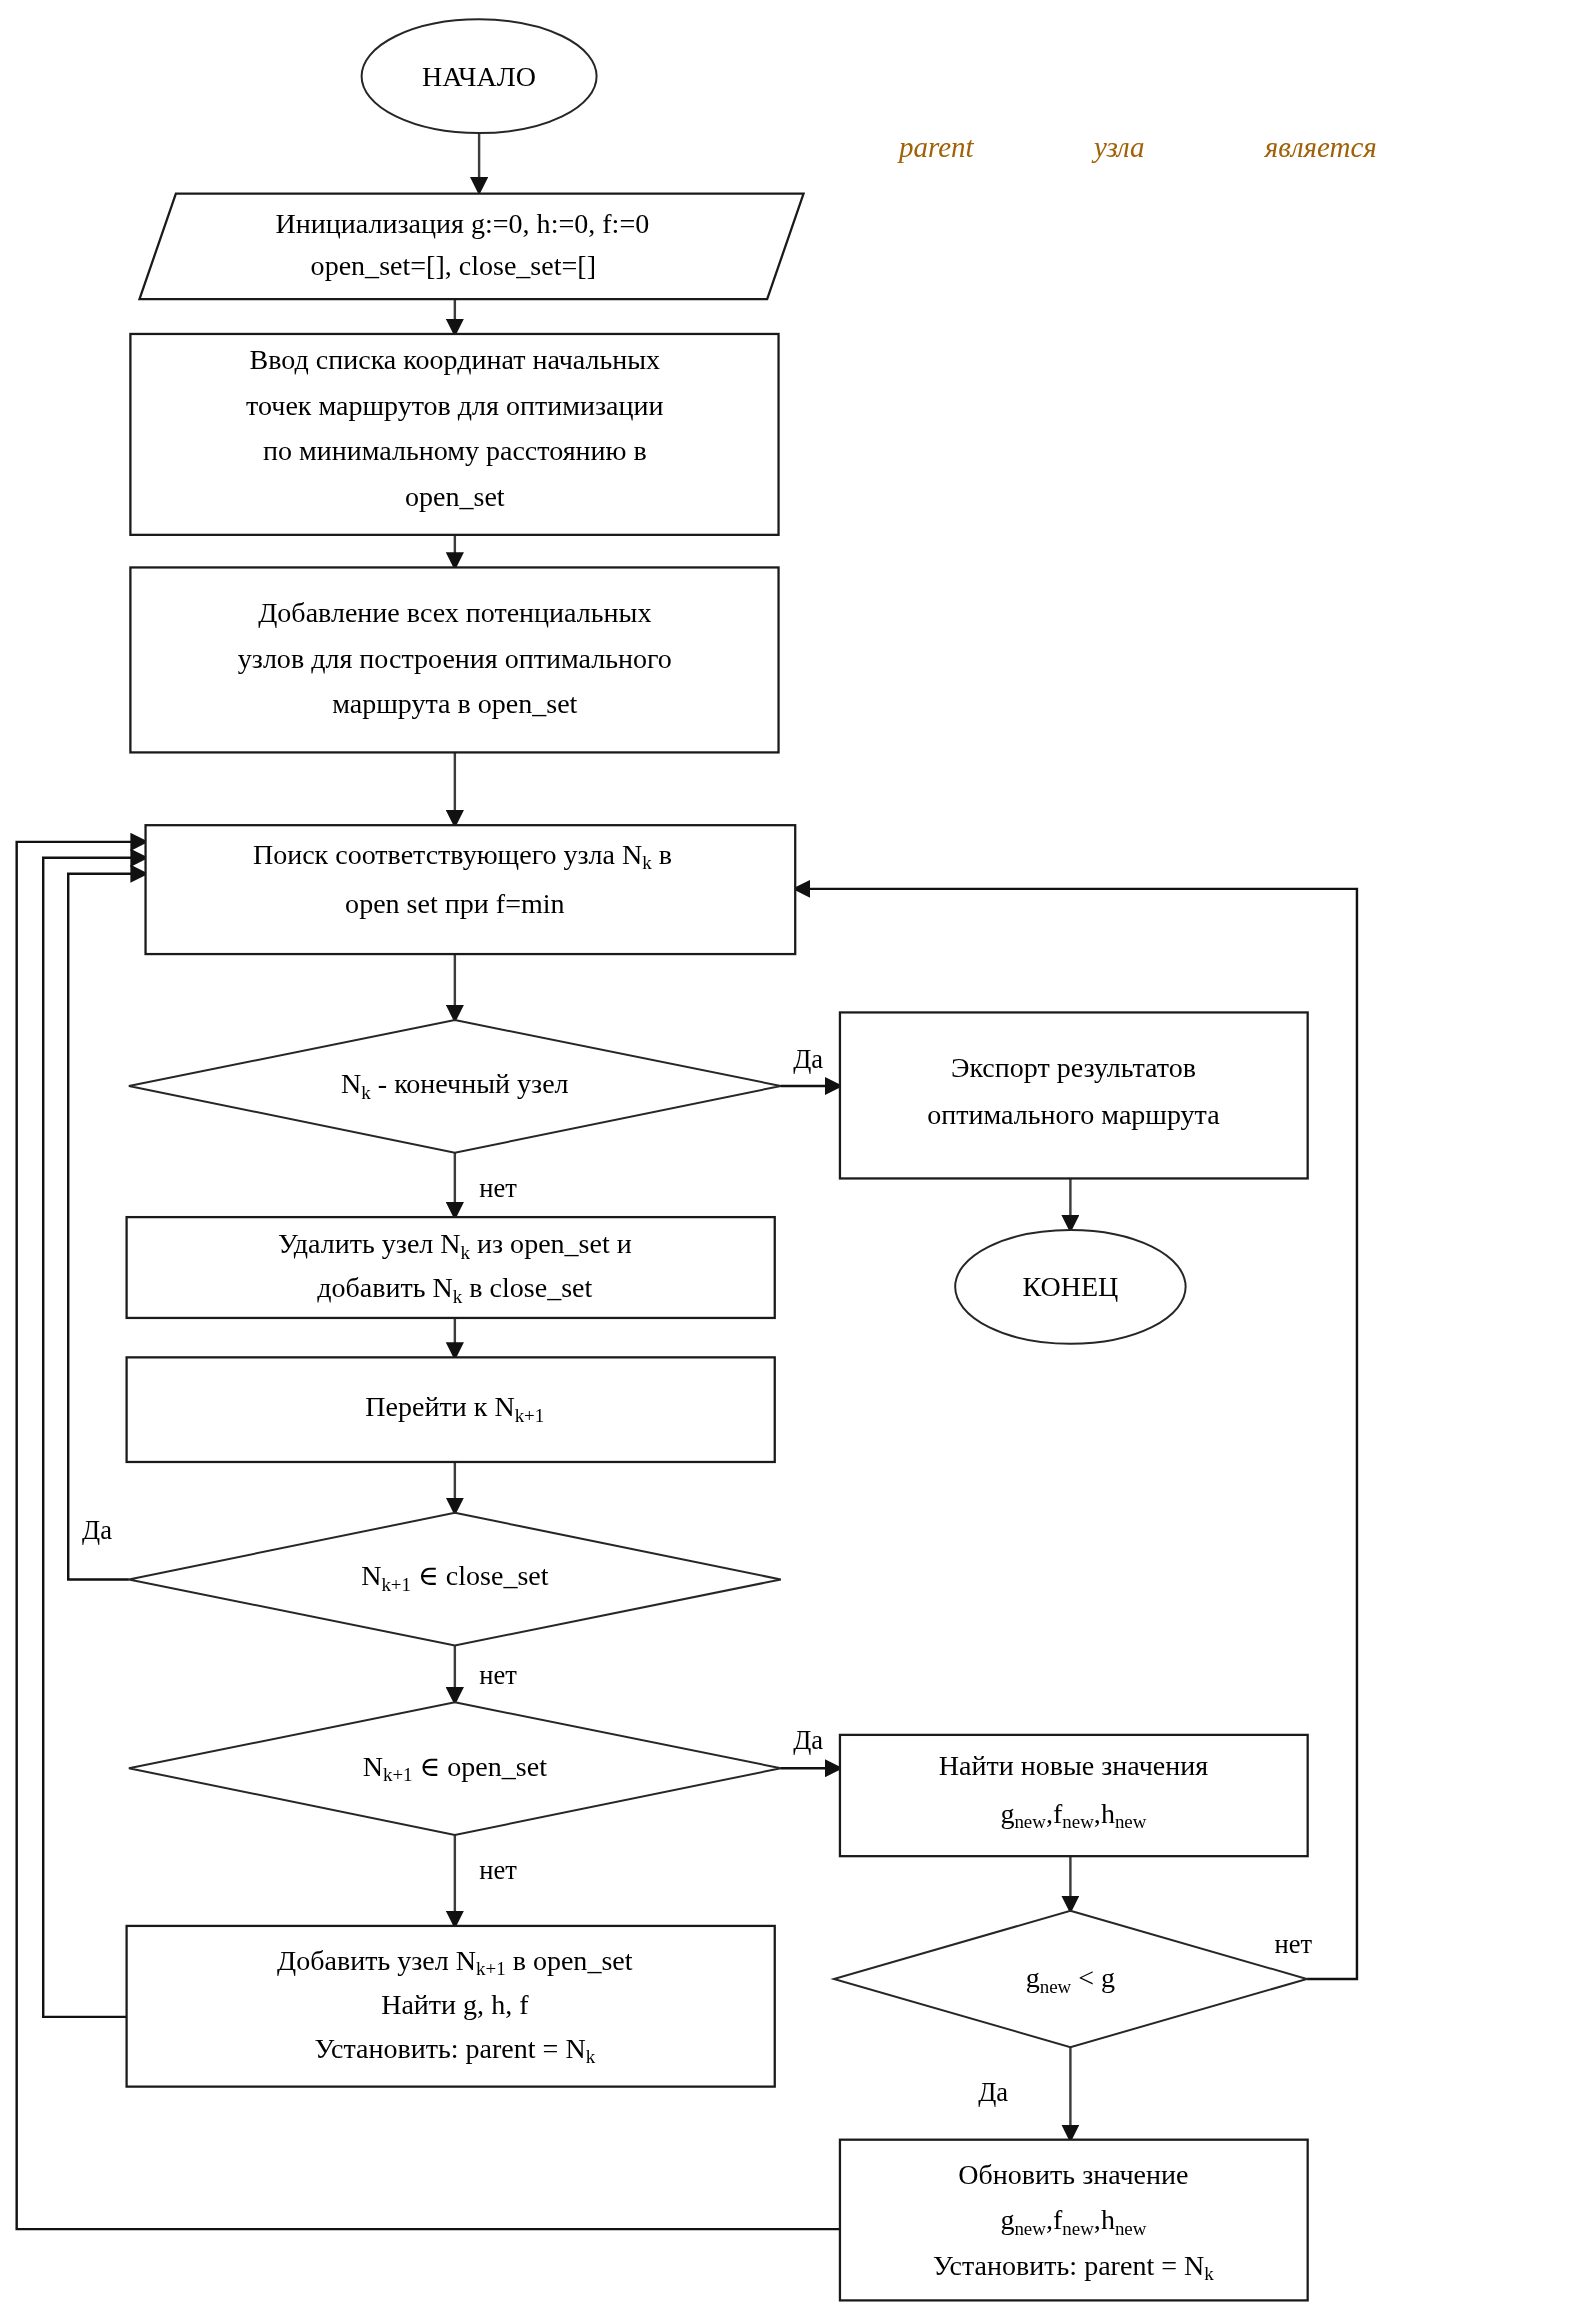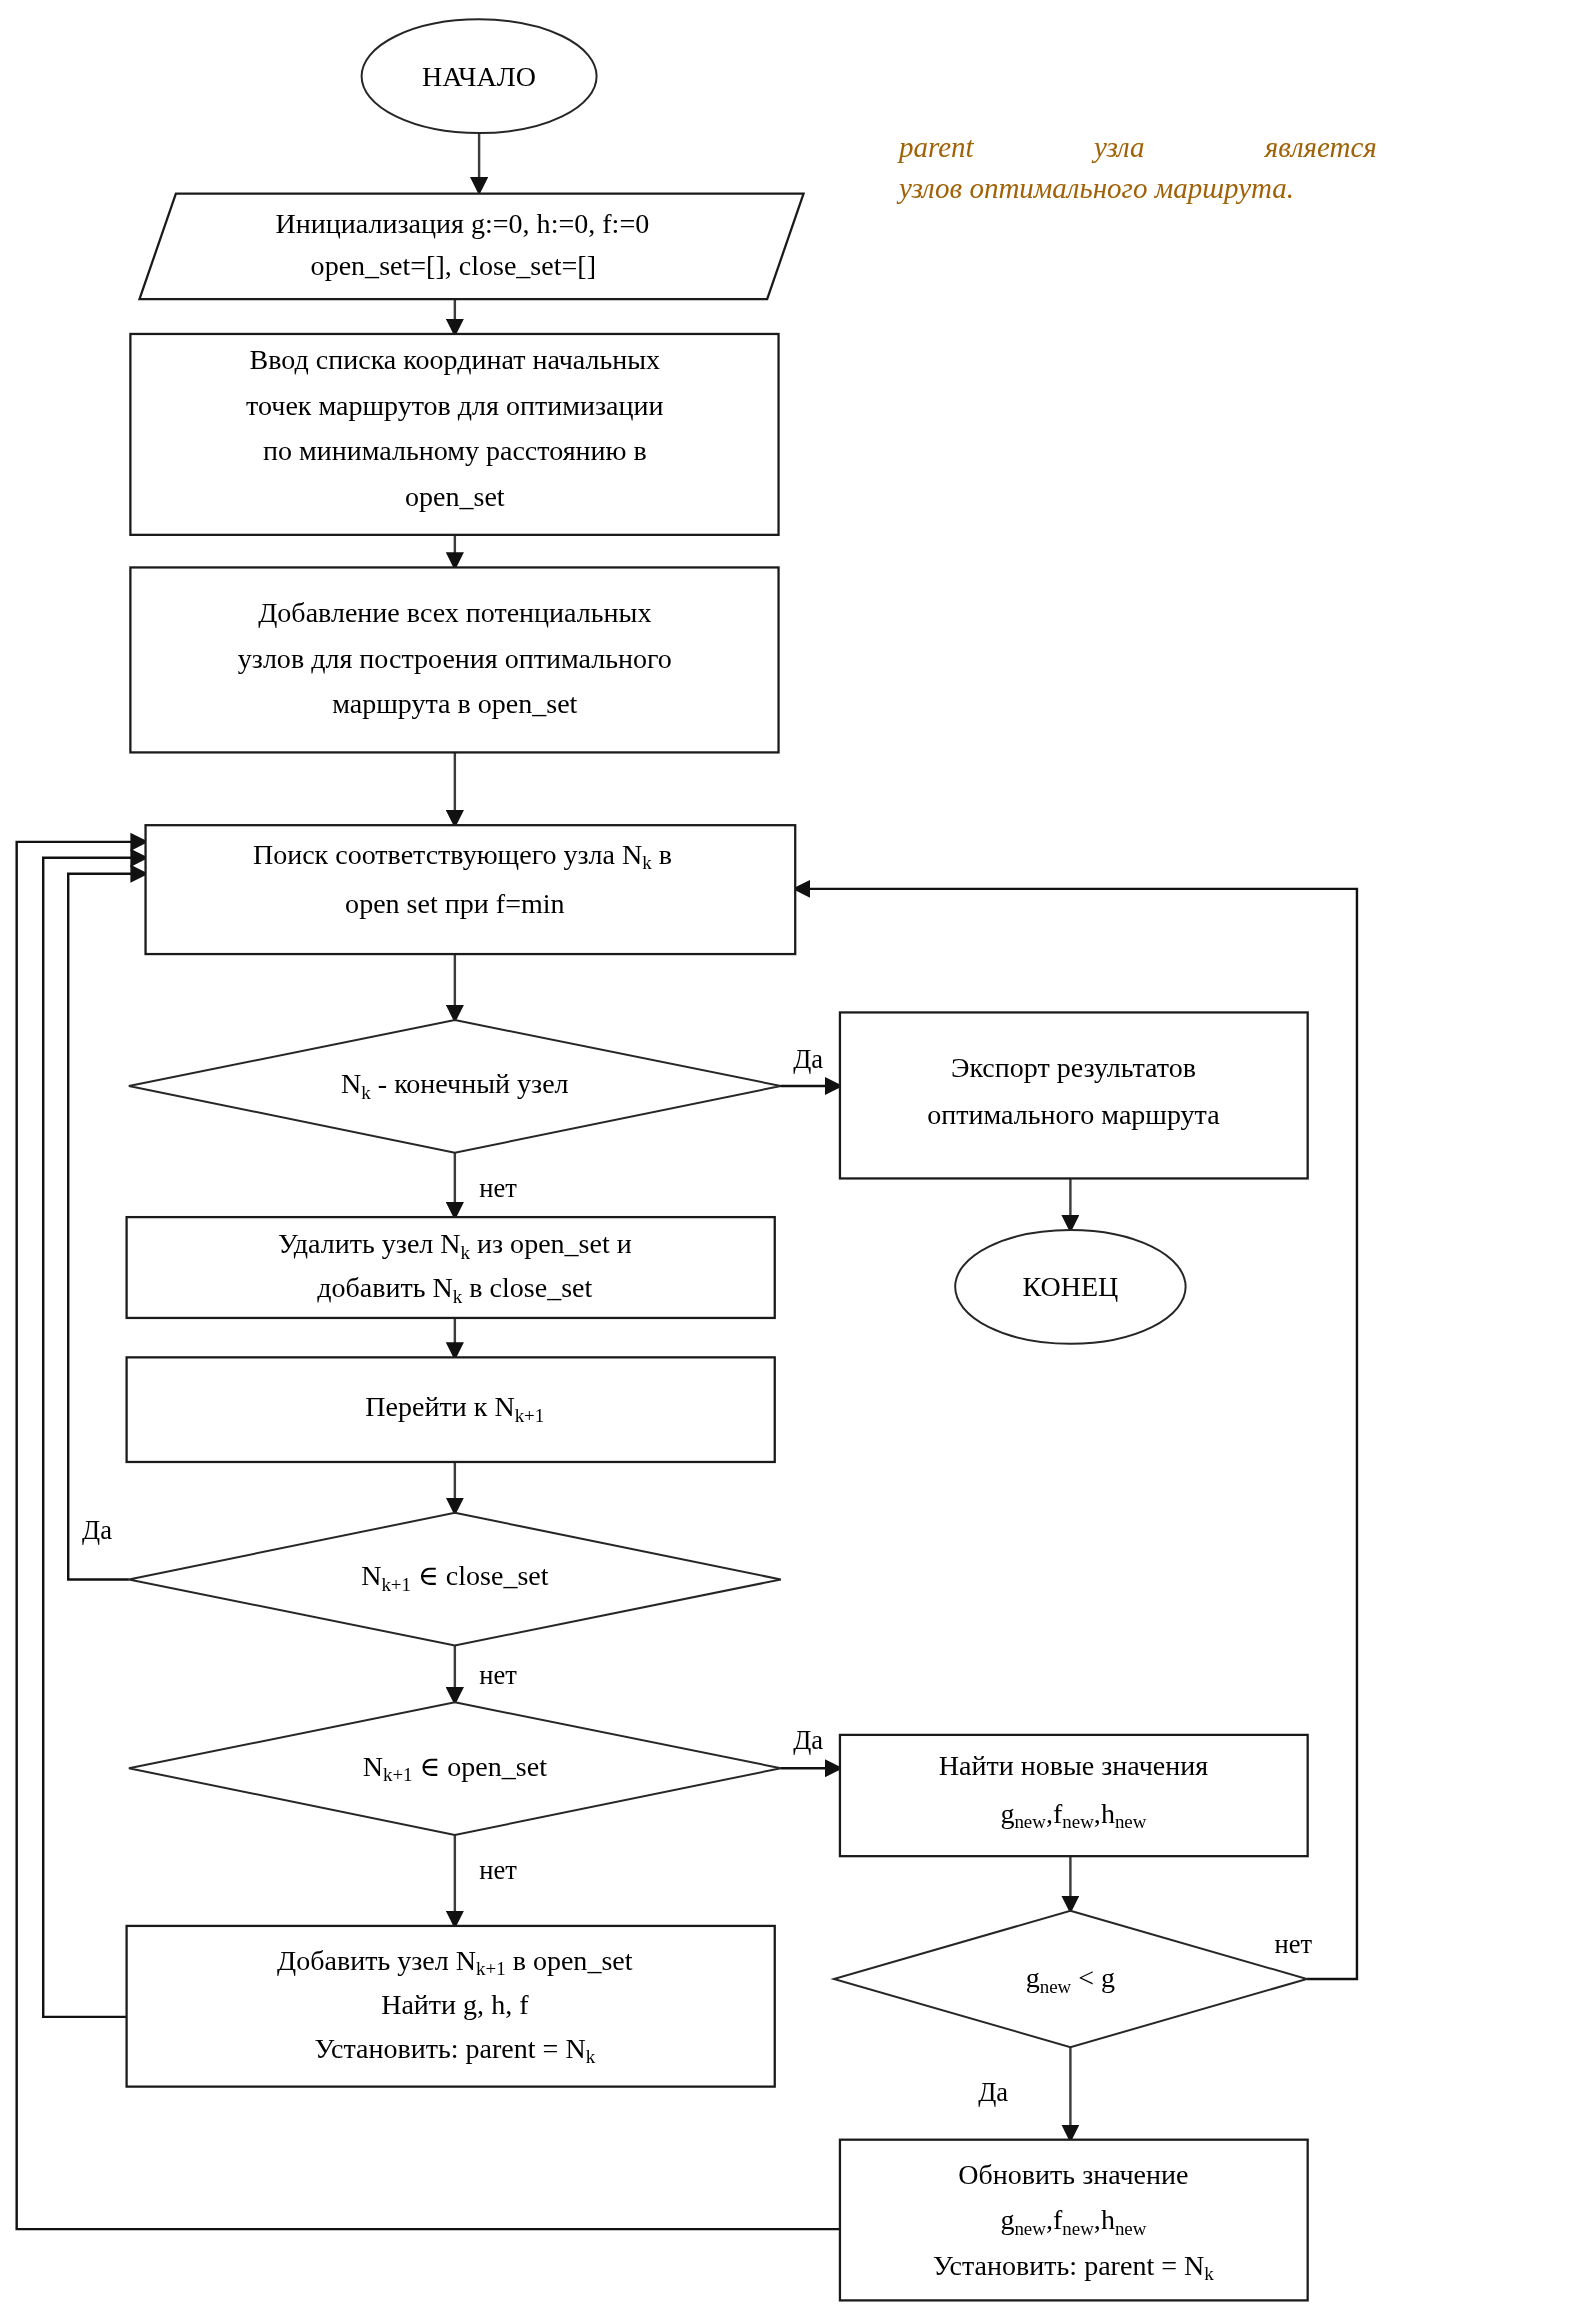--- a/index.html
+++ b/index.html
@@ -229,17 +229,16 @@
     <text class="node-text" x="1416" y="2932">
       <tspan>g</tspan><tspan class="sub" dy="10">new</tspan><tspan dy="-10">,f</tspan><tspan class="sub" dy="10">new</tspan><tspan dy="-10">,h</tspan><tspan class="sub" dy="10">new</tspan>
     </text>
     <text class="node-text" x="1416" y="2992">
       <tspan>Установить: parent = N</tspan><tspan class="sub" dy="10">k</tspan>
     </text>
   </svg>
 
   <div class="note">
     <span class="line">parent узла является узел,</span>
-    <span class="line last">узлов оптимального маршрута.</span>
   </div>
 
 </div>
 
 
 </body></html>

